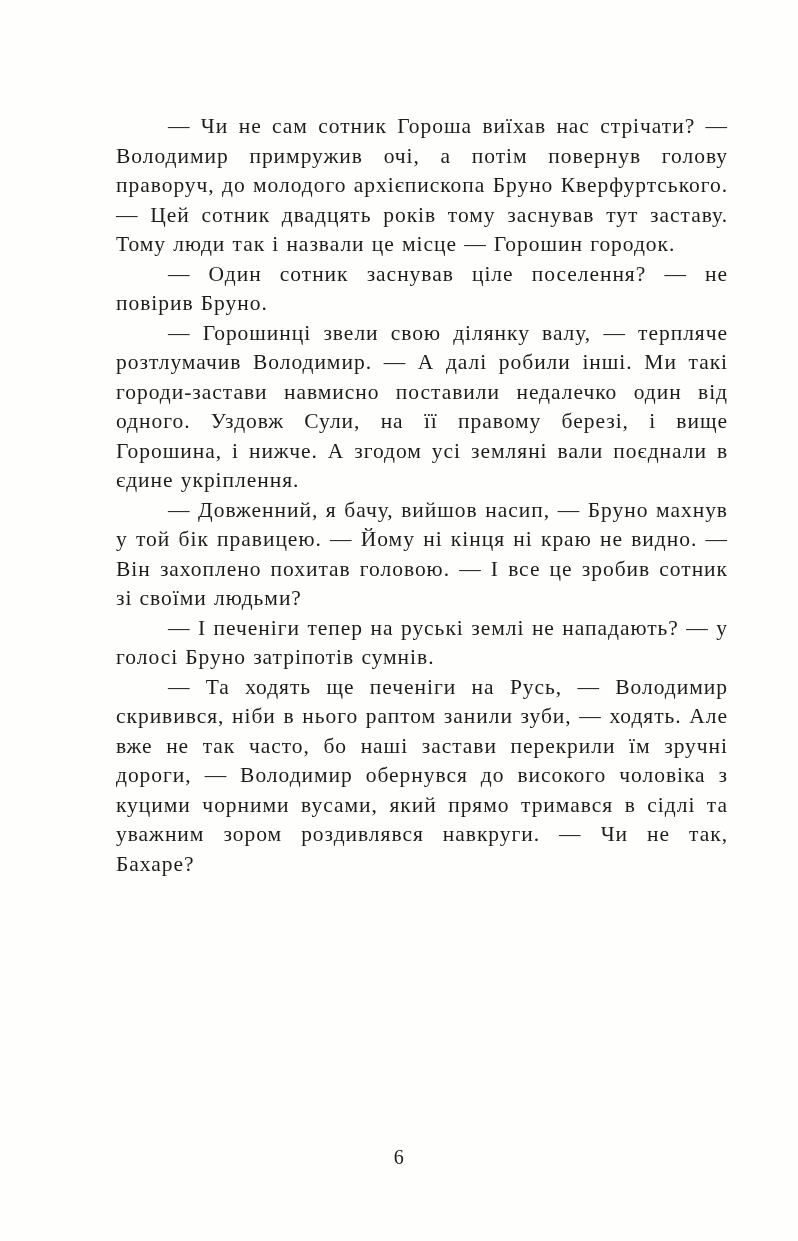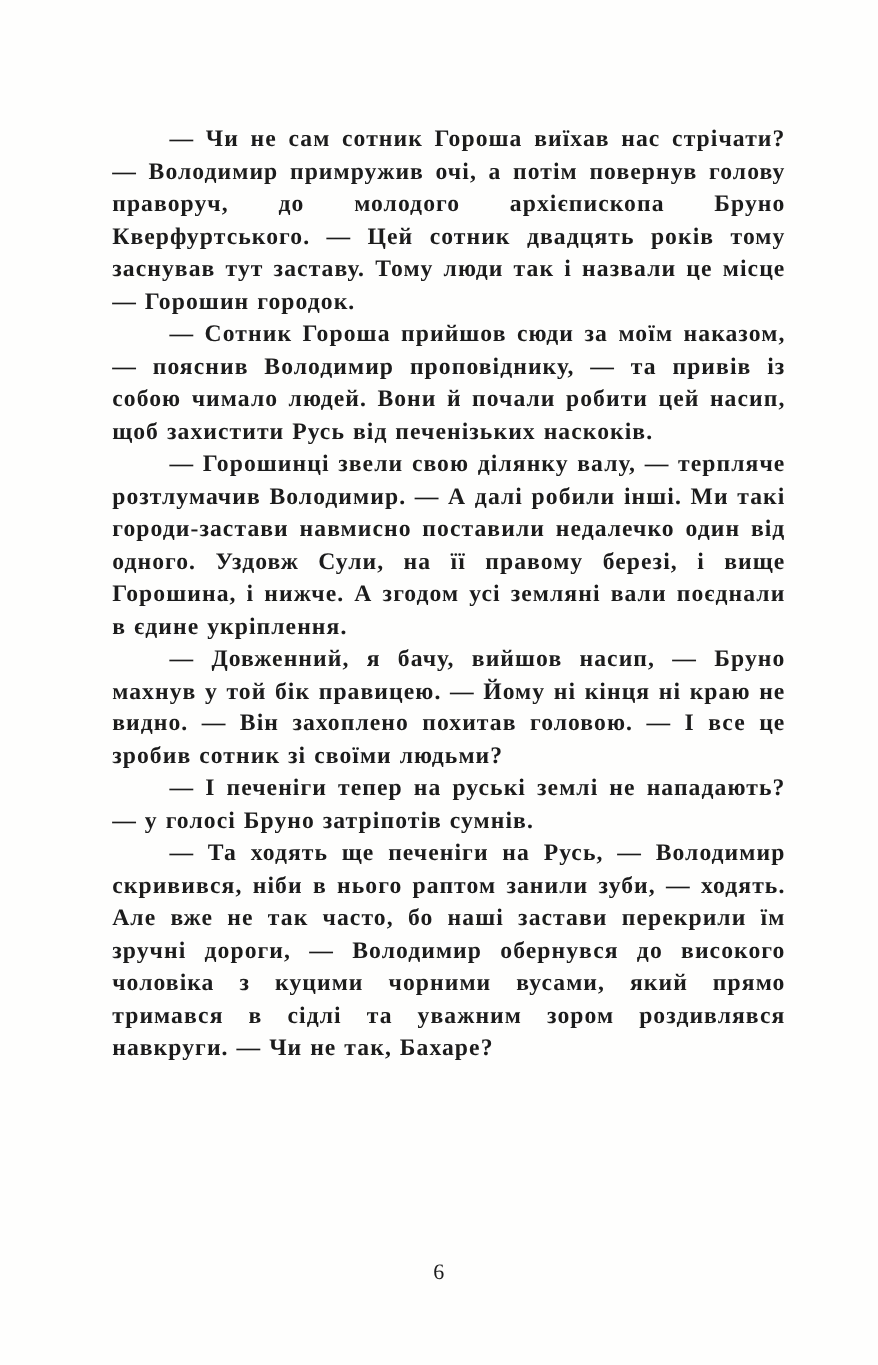--- a/index.html
+++ b/index.html
@@ -18,23 +18,22 @@
       position: relative;
       width: 798px;
       height: 1241px;
       box-sizing: border-box;
       background: #fefefd;
       overflow: hidden;
     }
     .text-block {
       position: absolute;
       top: 112px;
-      left: 102px;
+      left: 116px;
       width: 612px;
-      font-weight: bold;
     }
     .para {
       margin: 0;
       text-align: justify;
       text-indent: 52px;
       font-size: 21.5px;
       line-height: 29.5px;
       letter-spacing: 0.045em;
       word-spacing: 0.04em;
     }
@@ -48,20 +47,20 @@
       letter-spacing: 0.02em;
       color: #1c1c1c;
     }
   </style>
 </head>
 <body>
 
 <div class="book-page">
   <div class="text-block" id="text-block">
       <p class="para">— Чи не сам сотник Гороша виїхав нас стрічати? — Володимир примружив очі, а потім повернув голову праворуч, до молодого архієпископа Бруно Кверфуртського. — Цей сотник двадцять років тому заснував тут заставу. Тому люди так і назвали це місце — Горошин городок.</p>
-      <p class="para">— Сотник Гороша прийшов сюди за моїм наказом, — пояснив Володимир проповіднику, — та привів із собою чимало людей. Вони й почали робити цей насип, щоб захистити Русь від печенізьких наскоків.</p>
+      <p class="para">— Один сотник заснував ціле поселення? — не повірив Бруно.</p>
       <p class="para">— Горошинці звели свою ділянку валу, — терпляче розтлумачив Володимир. — А далі робили інші. Ми такі городи-застави навмисно поставили недалечко один від одного. Уздовж Сули, на її правому березі, і вище Горошина, і нижче. А згодом усі земляні вали поєднали в єдине укріплення.</p>
       <p class="para">— Довженний, я бачу, вийшов насип, — Бруно махнув у той бік правицею. — Йому ні кінця ні краю не видно. — Він захоплено похитав головою. — І все це зробив сотник зі своїми людьми?</p>
       <p class="para">— І печеніги тепер на руські землі не нападають? — у голосі Бруно затріпотів сумнів.</p>
       <p class="para">— Та ходять ще печеніги на Русь, — Володимир скривився, ніби в нього раптом занили зуби, — ходять. Але вже не так часто, бо наші застави перекрили їм зручні дороги, — Володимир обернувся до високого чоловіка з куцими чорними вусами, який прямо тримався в сідлі та уважним зором роздивлявся навкруги. — Чи не так, Бахаре?</p>
     </div>
   <div class="page-number">6</div>
 </div>
 
 </body></html>

